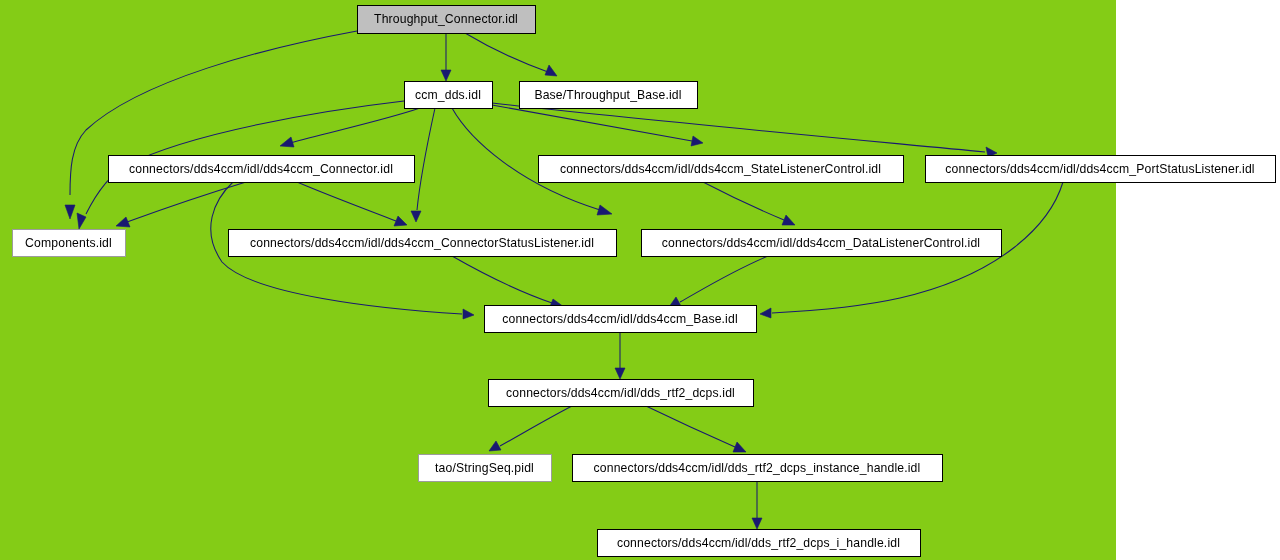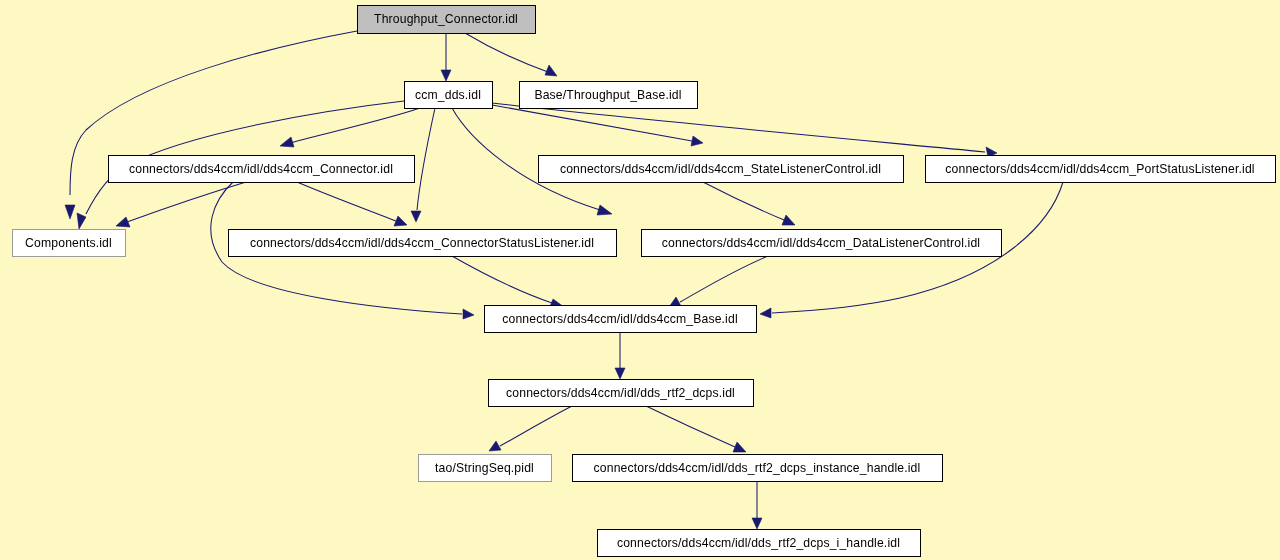--- a/index.html
+++ b/index.html
@@ -8,23 +8,23 @@
     background: #ffffff;
   }
   body {
     width: 1280px;
     height: 560px;
     font-family: "Liberation Sans", sans-serif;
     overflow: hidden;
   }
   #graph-root {
     position: relative;
-    width: 1280px;
+    width: 1116px;
     height: 560px;
-    background: #fef9c3;
+    background: #84cc16;
   }
   svg.graph-canvas {
     display: block;
     width: 1280px;
     height: 560px;
   }
   .node-box {
     fill: #ffffff;
     stroke: #000000;
     stroke-width: 1;

